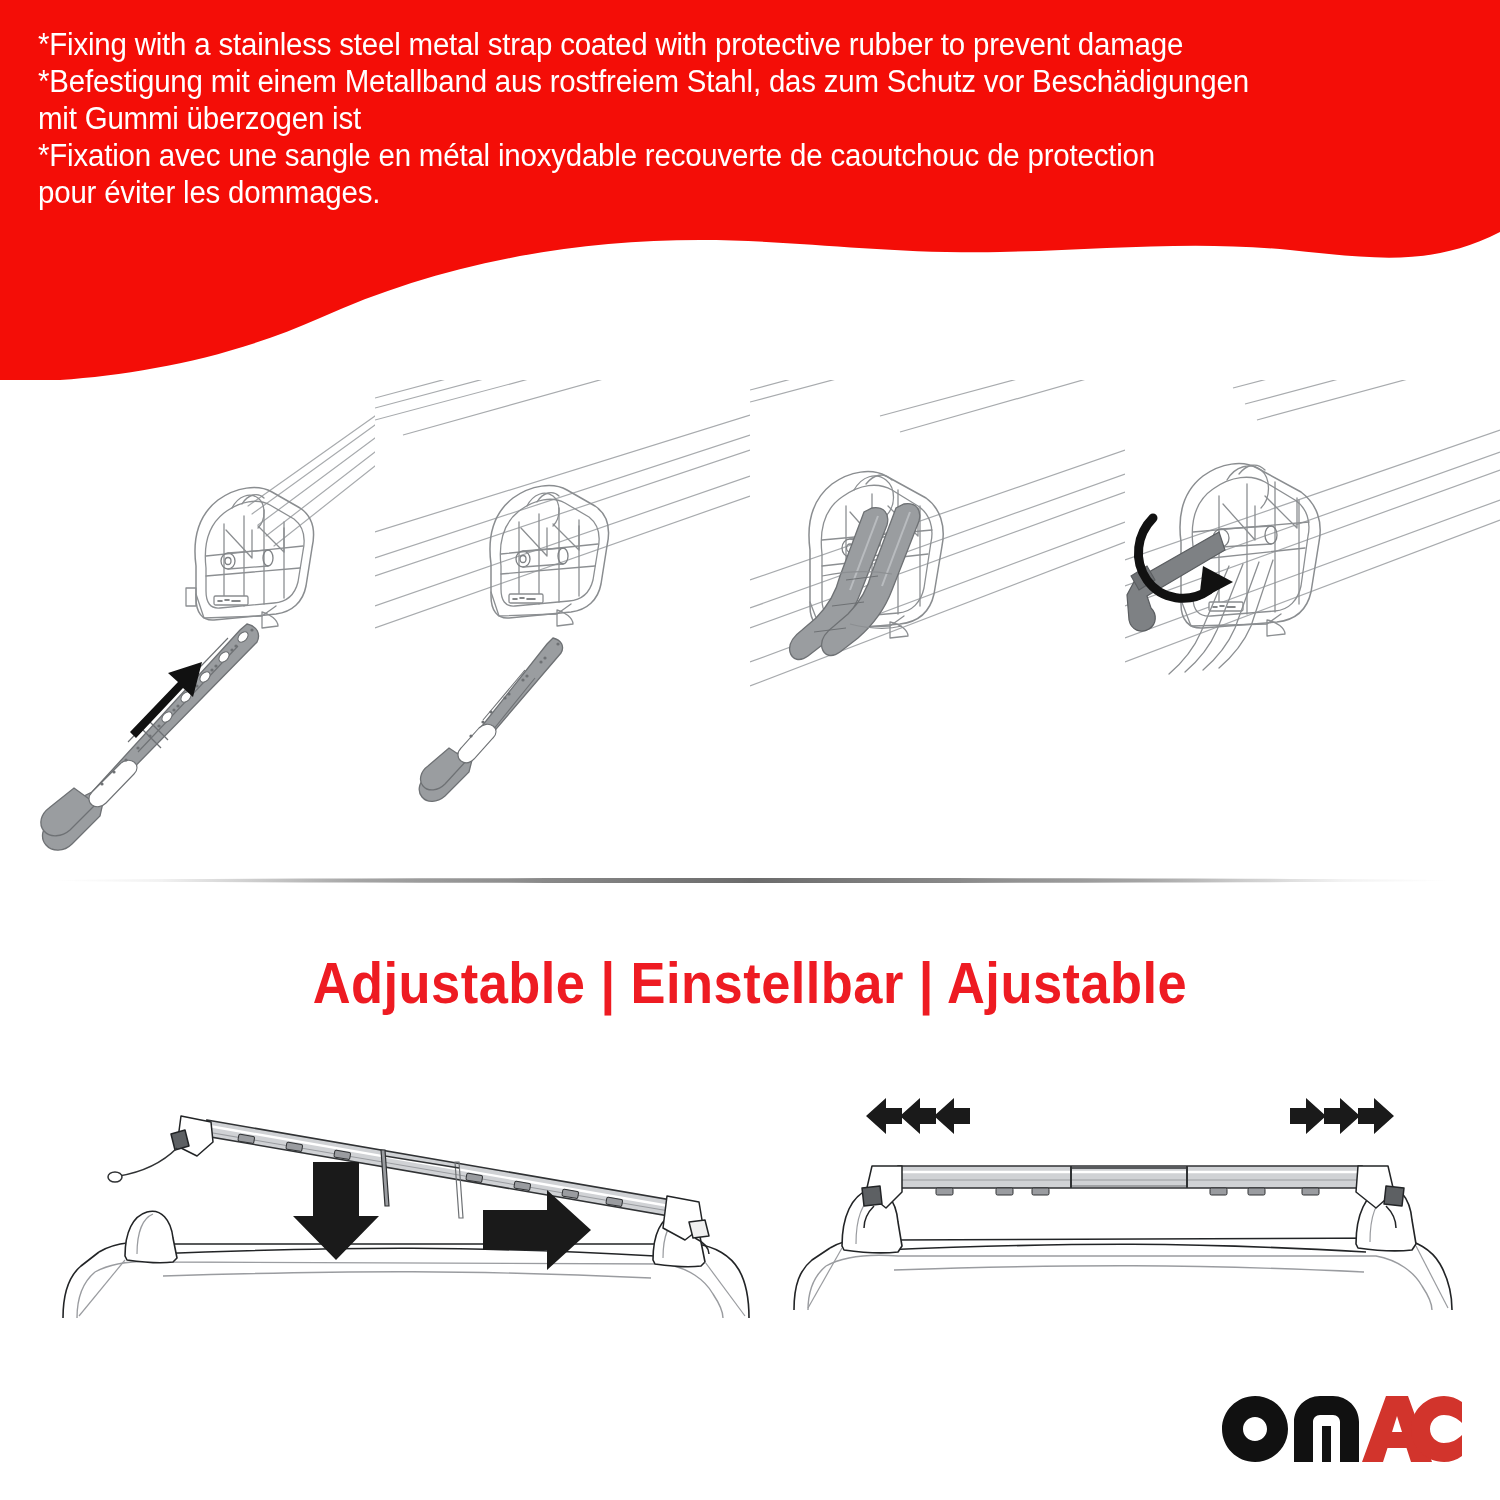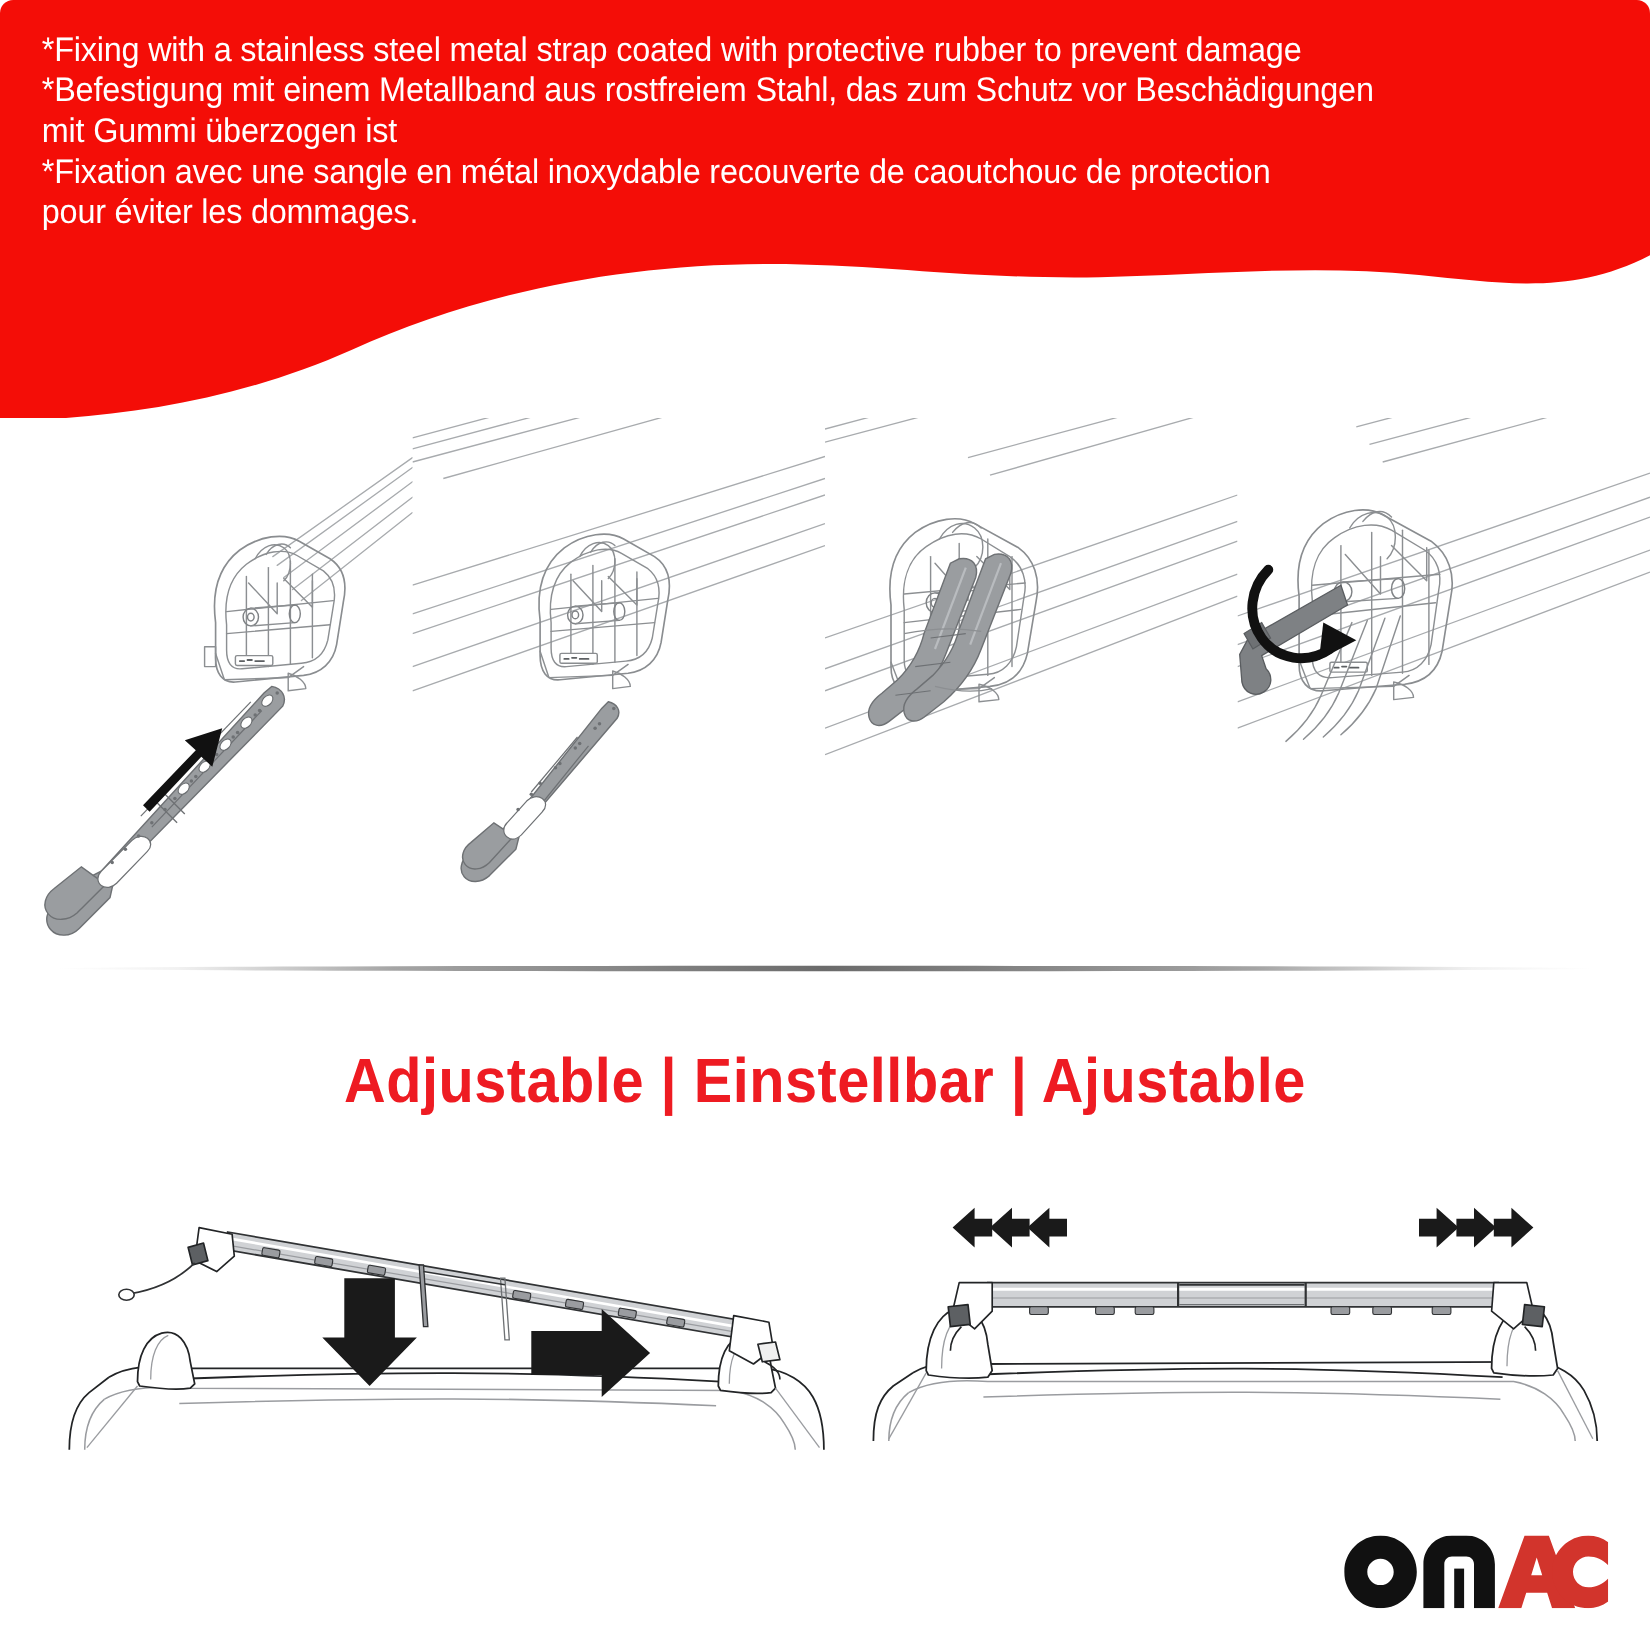--- a/index.html
+++ b/index.html
@@ -9,21 +9,20 @@
   }
   body {
     font-family: "Liberation Sans", sans-serif;
   }
   #page {
     position: relative;
     width: 1500px;
     height: 1500px;
     background: #ffffff;
     overflow: hidden;
-    border-radius: 12px;
   }
 
   
   #banner-shape {
     position: absolute;
     left: 0;
     top: 0;
     width: 1500px;
     height: 380px;
     display: block;

